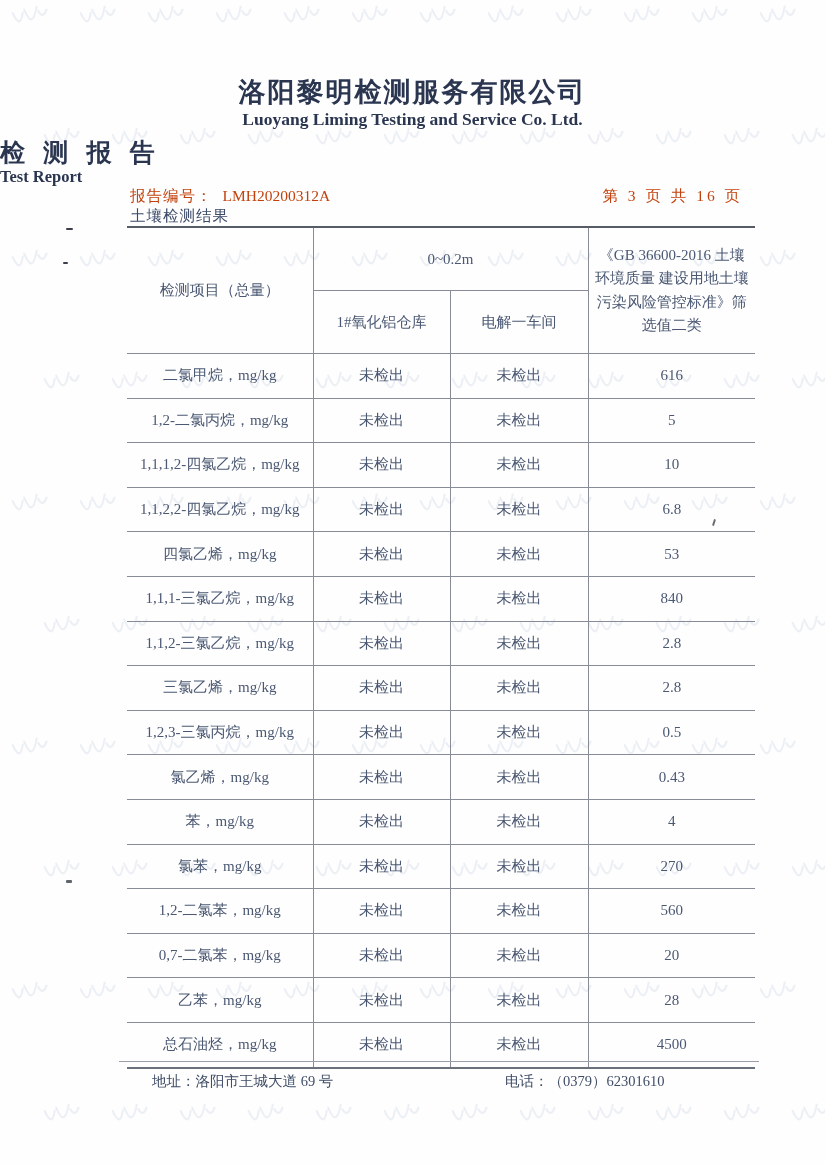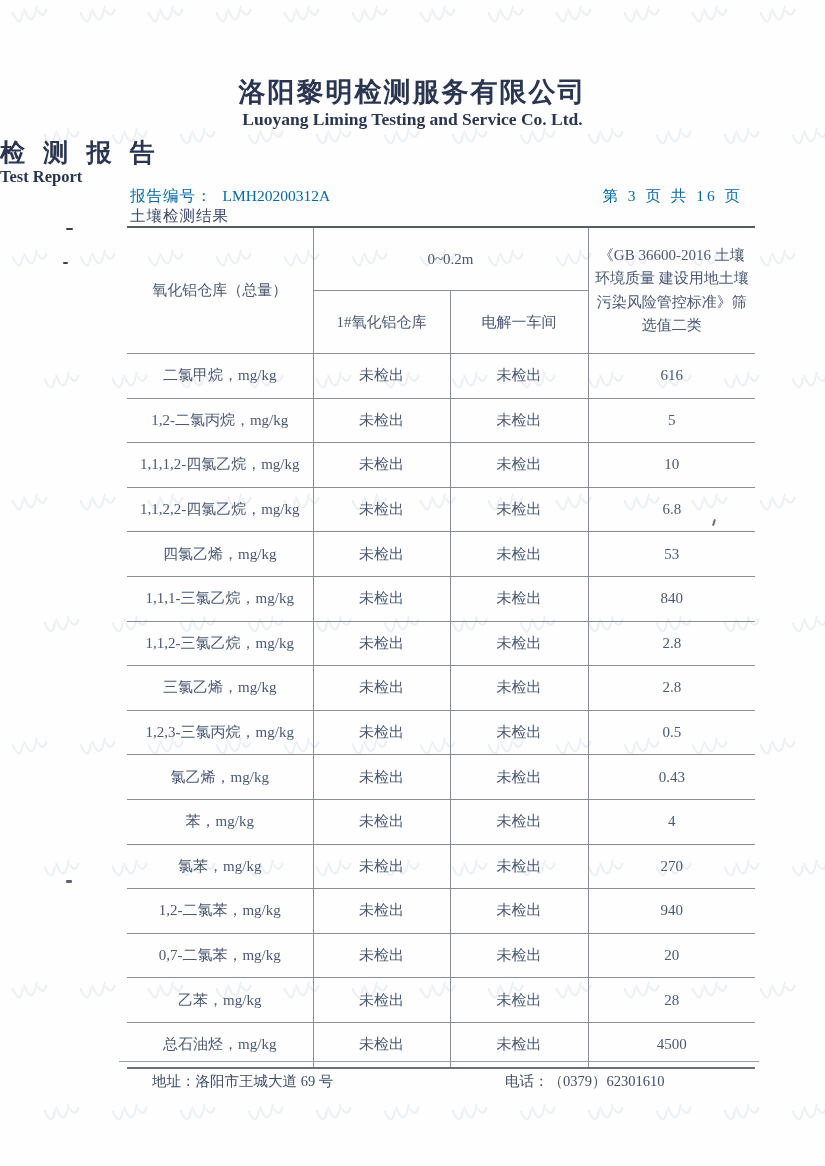--- a/index.html
+++ b/index.html
@@ -31,21 +31,21 @@
     font-size: 25px; font-weight: bold;
     letter-spacing: 6px; color: #2a3550;
   }
   .title-en {
     position: absolute; top: 167px; left: 0; width: 100%;
     text-align: left; font-size: 16.5px; font-weight: bold; color: #2a3550;
   }
   .meta-row {
     position: absolute; top: 186px; left: 130px; right: 82px;
     display: flex; justify-content: space-between;
-    font-size: 15.5px; color: #0369a1;
+    font-size: 15.5px; color: #c2410c;
   }
   .report-no-label { letter-spacing: 1px; }
   .report-no-value { margin-left: 10px; }
   .page-info { letter-spacing: 3px; }
   .section-title {
     position: absolute; top: 206px; left: 130px;
     font-size: 15.5px; color: #3c4a68; letter-spacing: 1px;
   }
 
   
@@ -474,21 +474,21 @@
 
     <table class="report-table">
       <colgroup>
         <col style="width:186px">
           <col style="width:137px">
           <col style="width:138px">
           <col style="width:167px">
       </colgroup>
       <tbody>
         <tr class="hrow1">
-          <td rowspan="2" class="hdr-cell">氧化铝仓库（总量）</td>
+          <td rowspan="2" class="hdr-cell">检测项目（总量）</td>
           <td colspan="2" class="hdr-cell depth-cell">0~0.2m</td>
           <td rowspan="2" class="hdr-cell std-cell">《GB 36600-2016 土壤环境质量 建设用地土壤污染风险管控标准》筛选值二类</td>
         </tr>
         <tr class="hrow2">
           <td class="hdr-cell">1#氧化铝仓库</td>
           <td class="hdr-cell">电解一车间</td>
         </tr>
       <tr class="data-row">
     <td>二氯甲烷，mg/kg</td>
     <td>未检出</td>
@@ -558,21 +558,21 @@
           <tr class="data-row">
     <td>氯苯，mg/kg</td>
     <td>未检出</td>
     <td>未检出</td>
     <td>270</td>
   </tr>
           <tr class="data-row">
     <td>1,2-二氯苯，mg/kg</td>
     <td>未检出</td>
     <td>未检出</td>
-    <td>940</td>
+    <td>560</td>
   </tr>
           <tr class="data-row">
     <td>0,7-二氯苯，mg/kg</td>
     <td>未检出</td>
     <td>未检出</td>
     <td>20</td>
   </tr>
           <tr class="data-row">
     <td>乙苯，mg/kg</td>
     <td>未检出</td>

